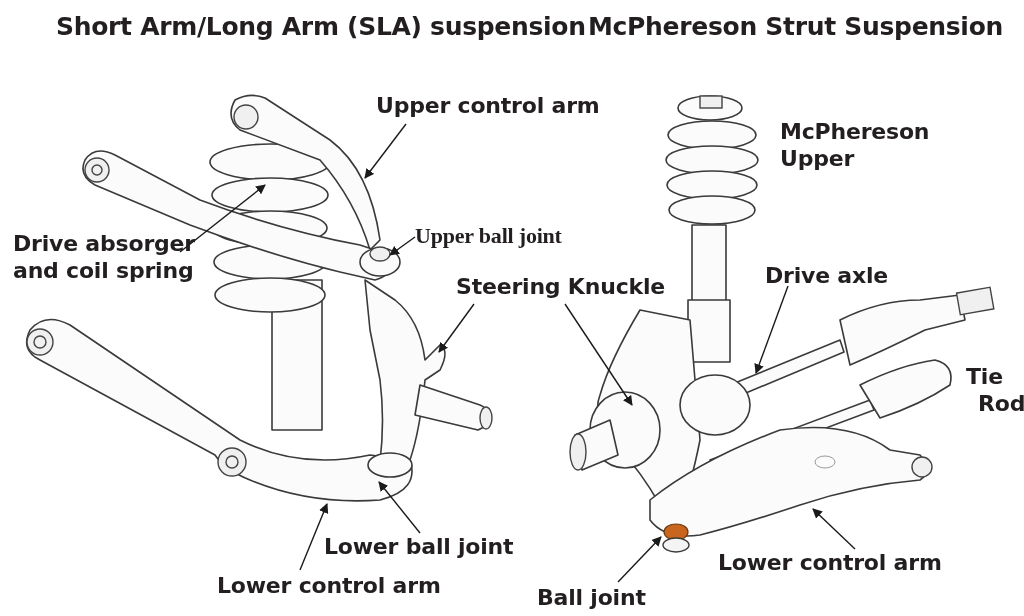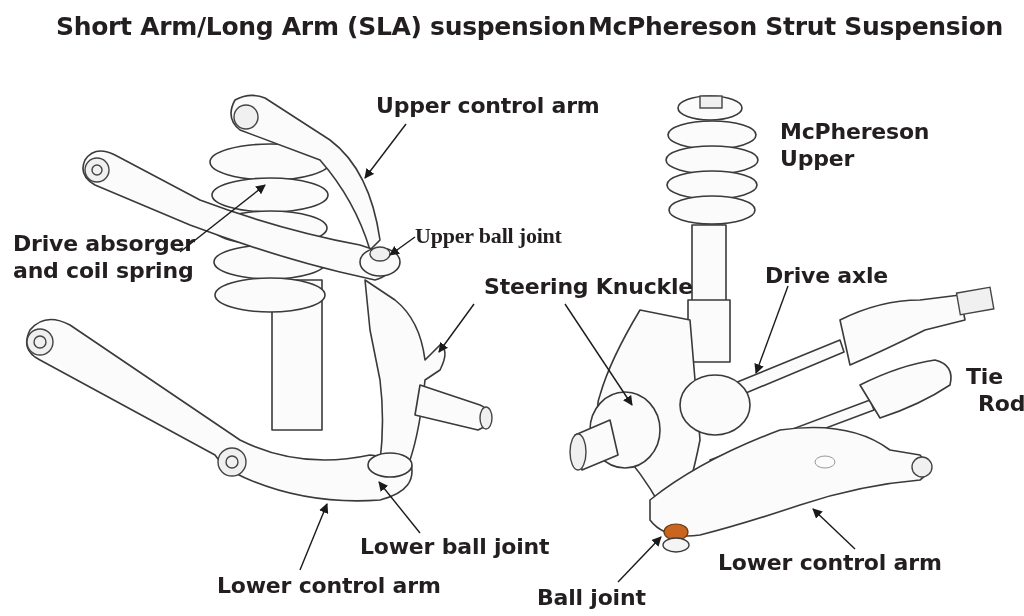--- a/index.html
+++ b/index.html
@@ -111,22 +111,22 @@
     <line class="leader" x1="788" y1="286" x2="756" y2="373" marker-end="url(#arr)"></line>
     <line class="leader" x1="855" y1="549" x2="813" y2="509" marker-end="url(#arr)"></line>
     <line class="leader" x1="618" y1="582" x2="661" y2="537" marker-end="url(#arr)"></line>
   </g>
 </svg>
 
 <div class="label" style="left:376px; top:92px;">Upper control arm</div>
 <div class="label" style="left:13px; top:230px;">Drive absorger</div>
 <div class="label" style="left:13px; top:257px;">and coil spring</div>
 <div class="label" style="left:415px; top:222px;font-family:Liberation Serif, serif;">Upper ball joint</div>
-<div class="label" style="left:456px; top:273px;margin-left:28px;">Steering Knuckle</div>
-<div class="label" style="left:360px; top:533px;">Lower ball joint</div>
+<div class="label" style="left:456px; top:273px;">Steering Knuckle</div>
+<div class="label" style="left:324px; top:533px;">Lower ball joint</div>
 <div class="label" style="left:217px; top:572px;">Lower control arm</div>
 
 <div class="label" style="left:780px; top:118px;">McPhereson</div>
 <div class="label" style="left:780px; top:145px;">Upper</div>
 <div class="label" style="left:765px; top:262px;">Drive axle</div>
 <div class="label" style="left:966px; top:363px;">Tie</div>
 <div class="label" style="left:966px; top:390px;margin-left:12px;">Rod</div>
 <div class="label" style="left:718px; top:549px;">Lower control arm</div>
 <div class="label" style="left:537px; top:584px;">Ball joint</div>
 

